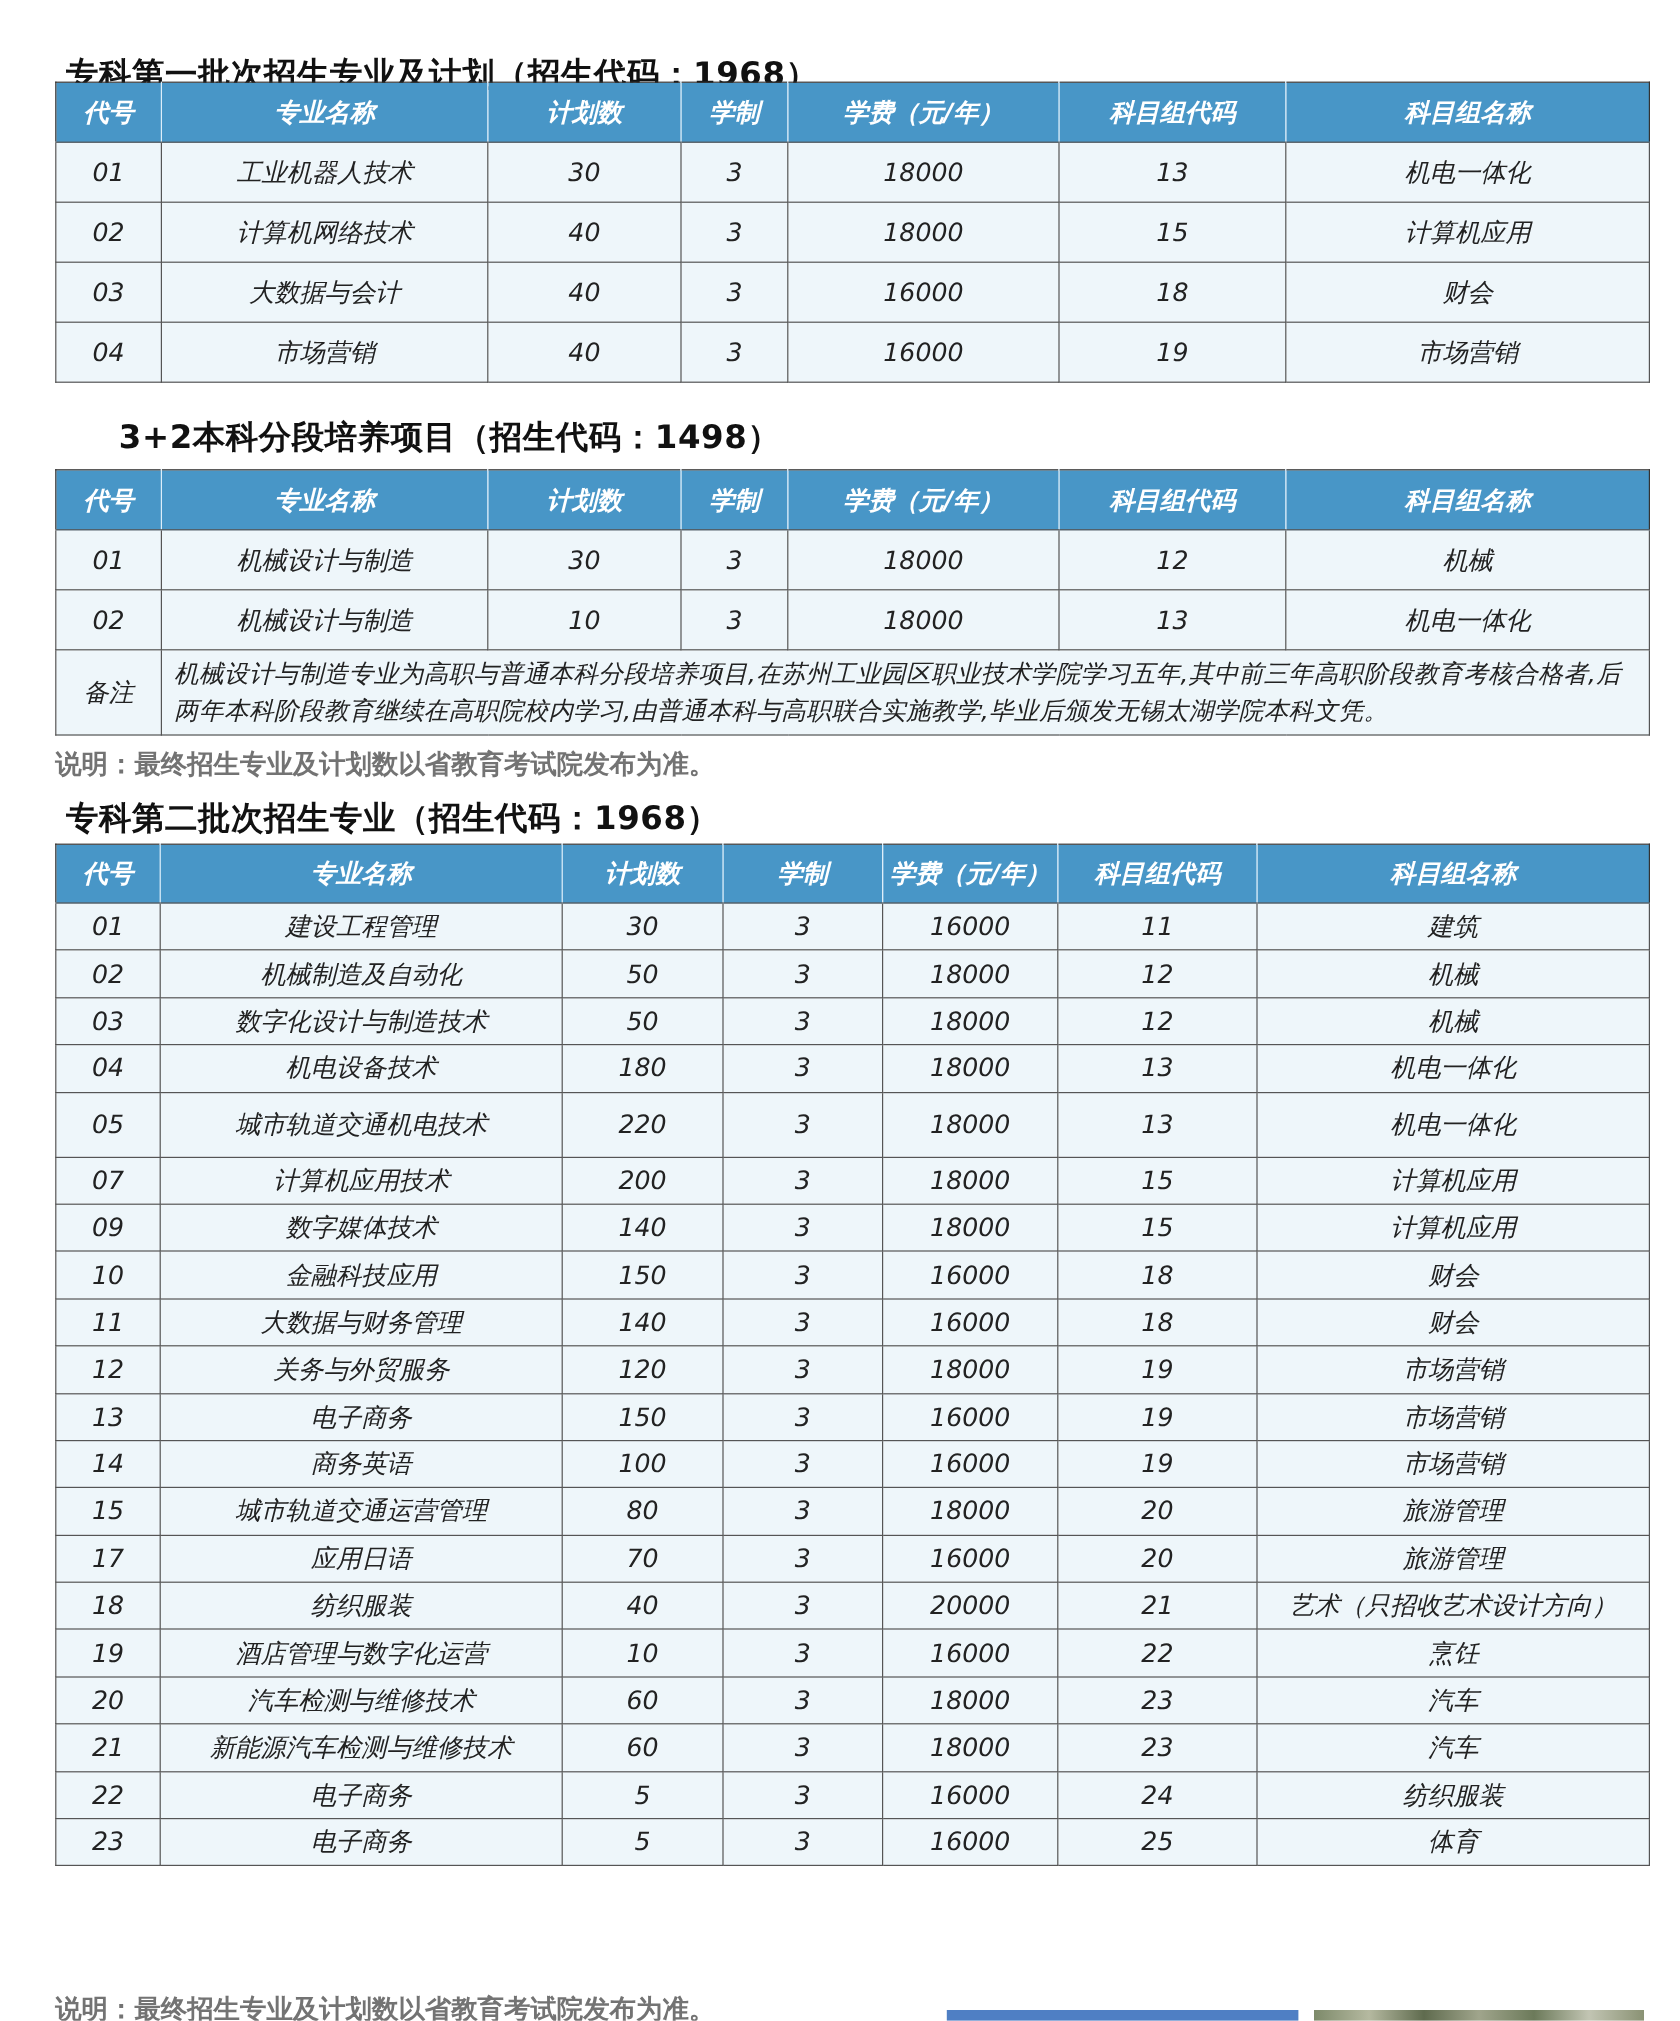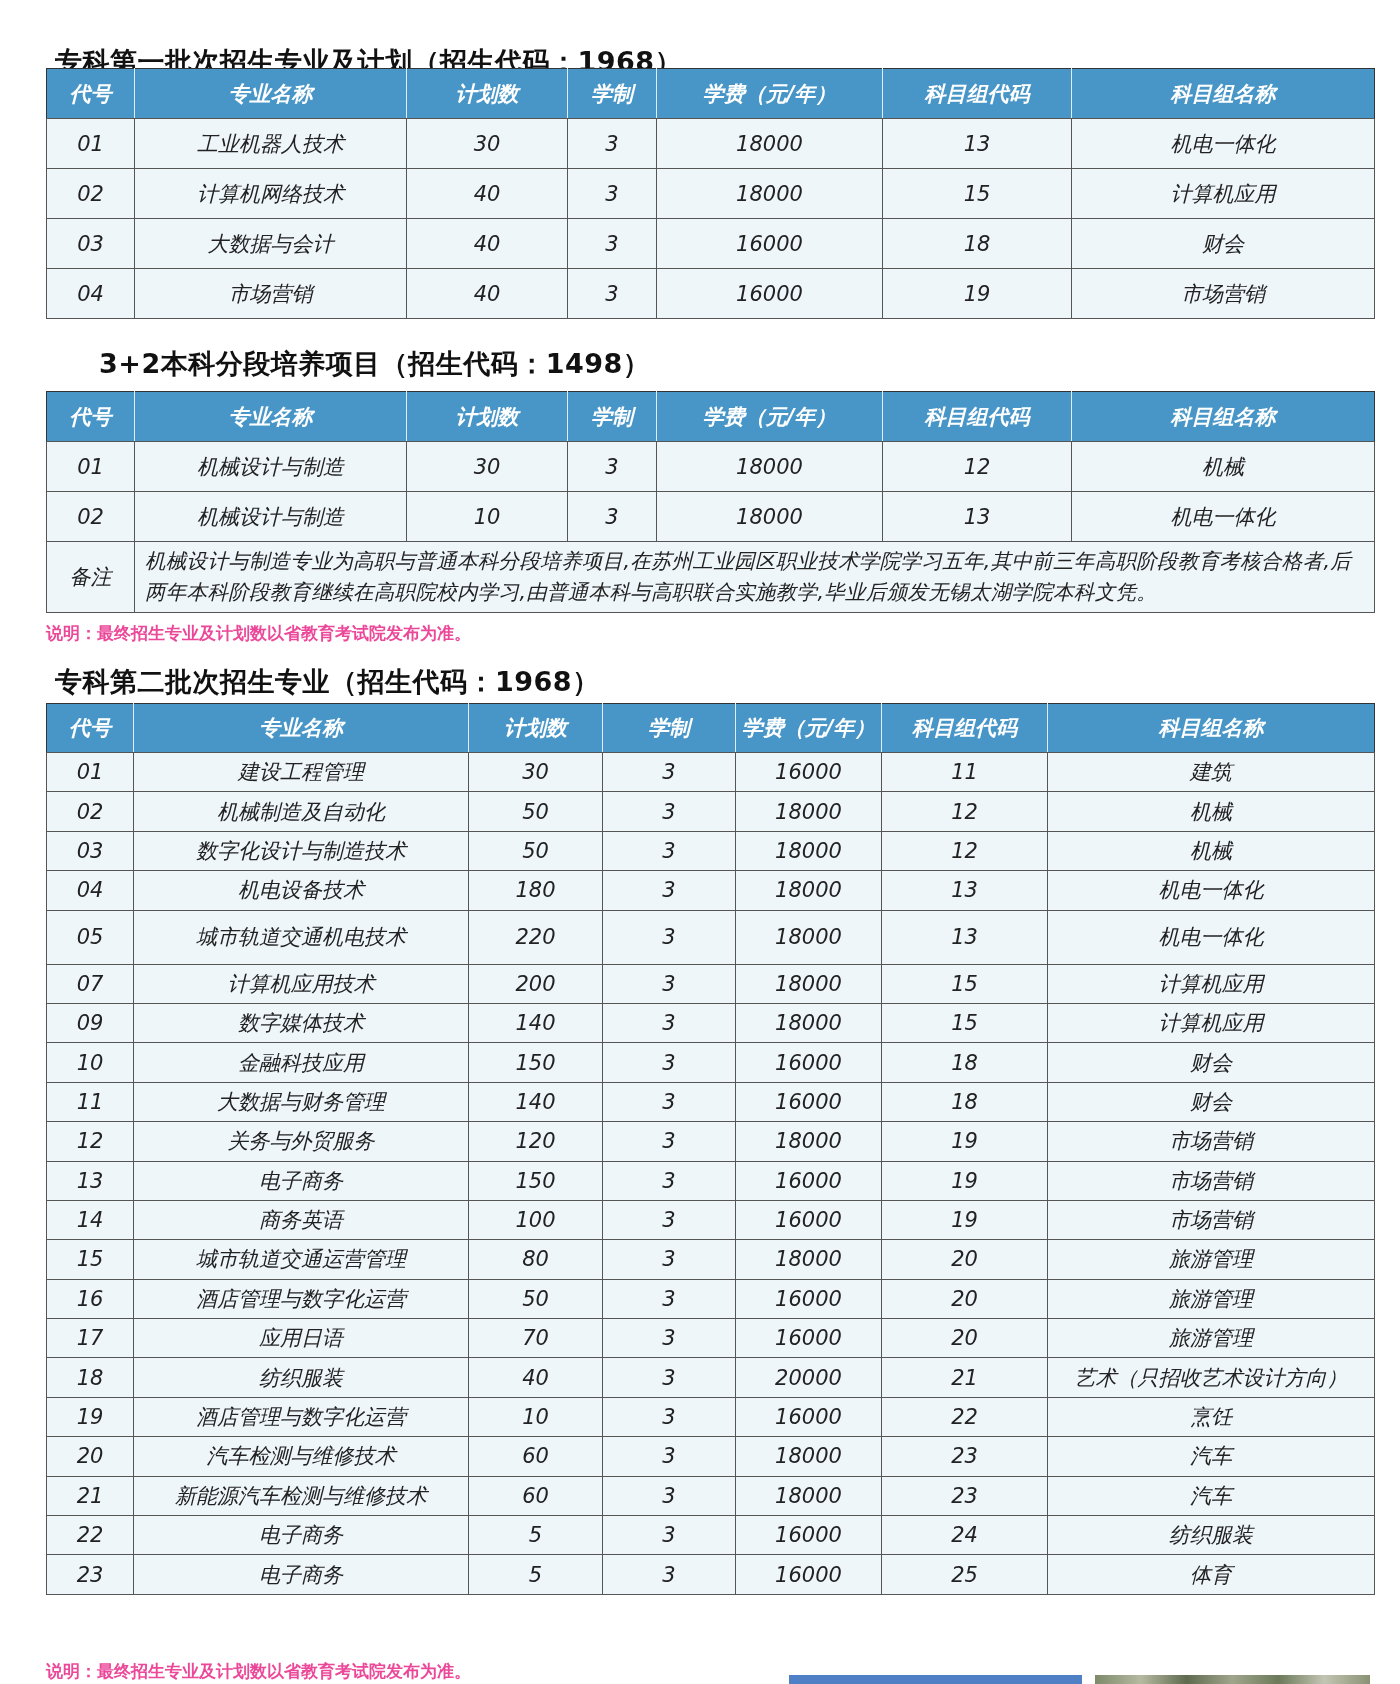--- a/index.html
+++ b/index.html
@@ -53,23 +53,23 @@
       text-align: left;
       white-space: normal;
       font-size: 20.5px;
       line-height: 31px;
       padding: 4px 10px;
       letter-spacing: 0.3px;
     }
     .footnote {
       position: absolute;
       left: 46px;
-      font-size: 17px;
+      font-size: 22px;
       font-weight: bold;
-      color: #ec4899;
+      color: #737373;
       white-space: nowrap;
     }
     .deco-blue {
       position: absolute;
       left: 789px;
       top: 1675px;
       width: 293px;
       height: 9px;
       background: #4f7fc4;
     }
@@ -332,29 +332,20 @@
       <tr style="height: 39.4px;">
         <td>15</td>
         <td>城市轨道交通运营管理</td>
         <td>80</td>
         <td>3</td>
         <td>18000</td>
         <td>20</td>
         <td>旅游管理</td>
       </tr>
       <tr style="height: 39.4px;">
-        <td>16</td>
-        <td>酒店管理与数字化运营</td>
-        <td>50</td>
-        <td>3</td>
-        <td>16000</td>
-        <td>20</td>
-        <td>旅游管理</td>
-      </tr>
-      <tr style="height: 39.4px;">
         <td>17</td>
         <td>应用日语</td>
         <td>70</td>
         <td>3</td>
         <td>16000</td>
         <td>20</td>
         <td>旅游管理</td>
       </tr>
       <tr style="height: 39.4px;">
         <td>18</td>

